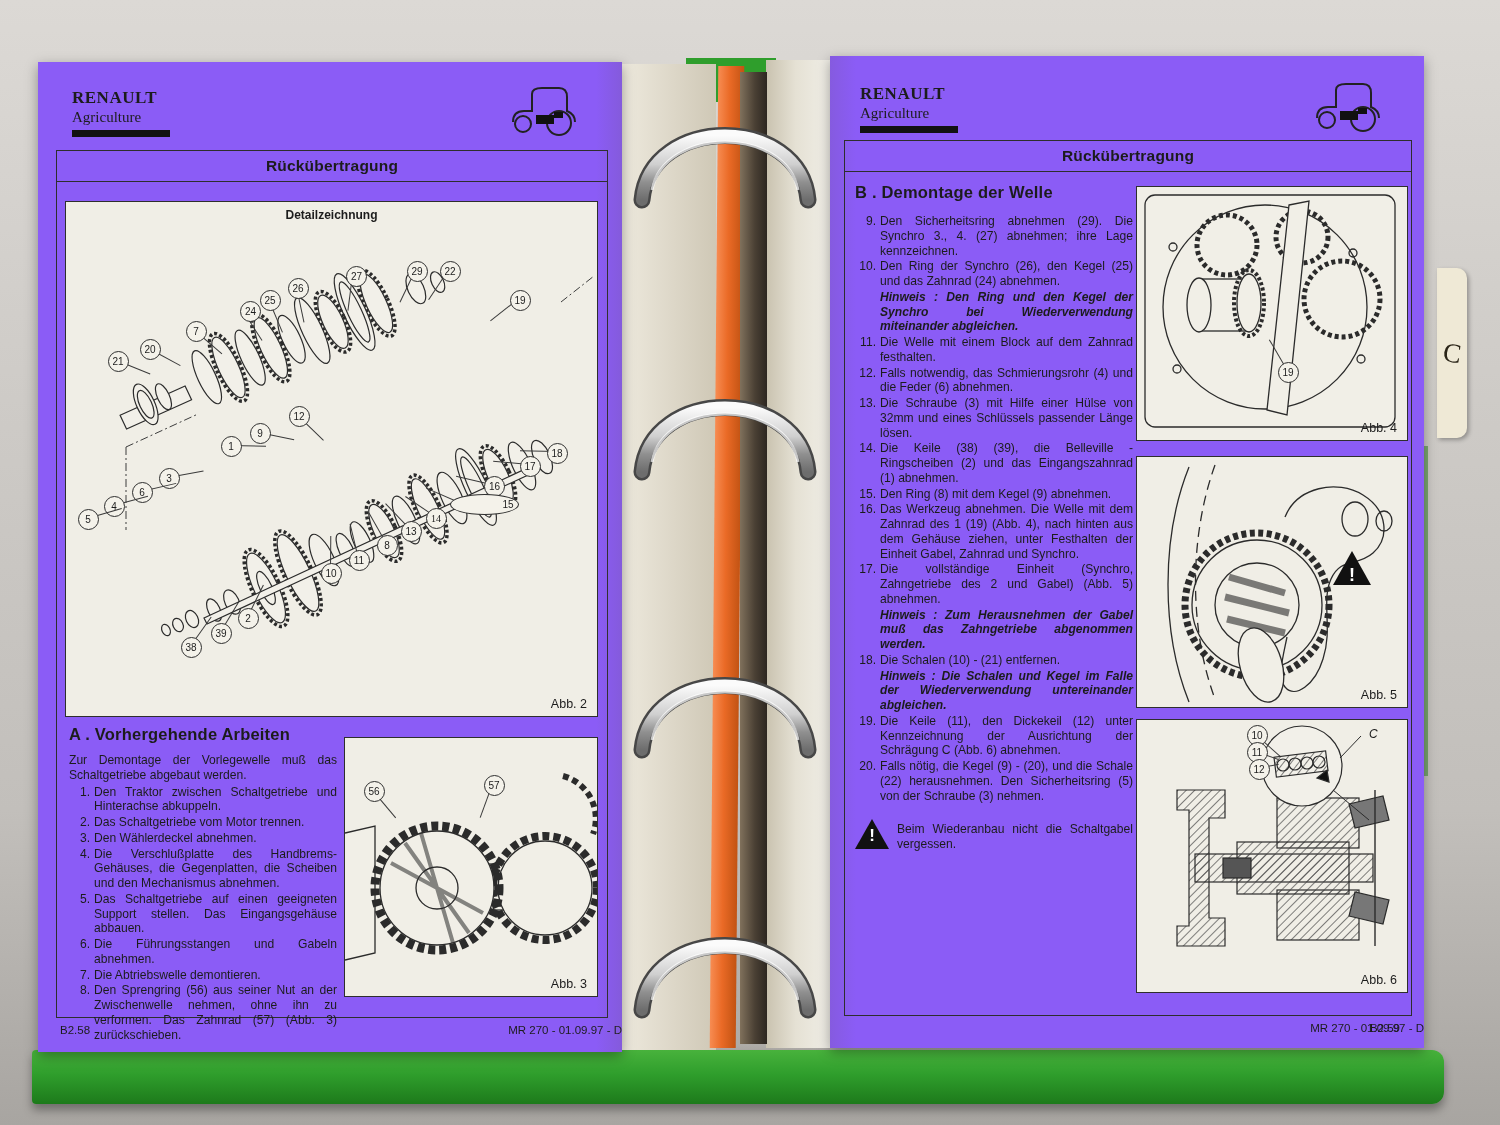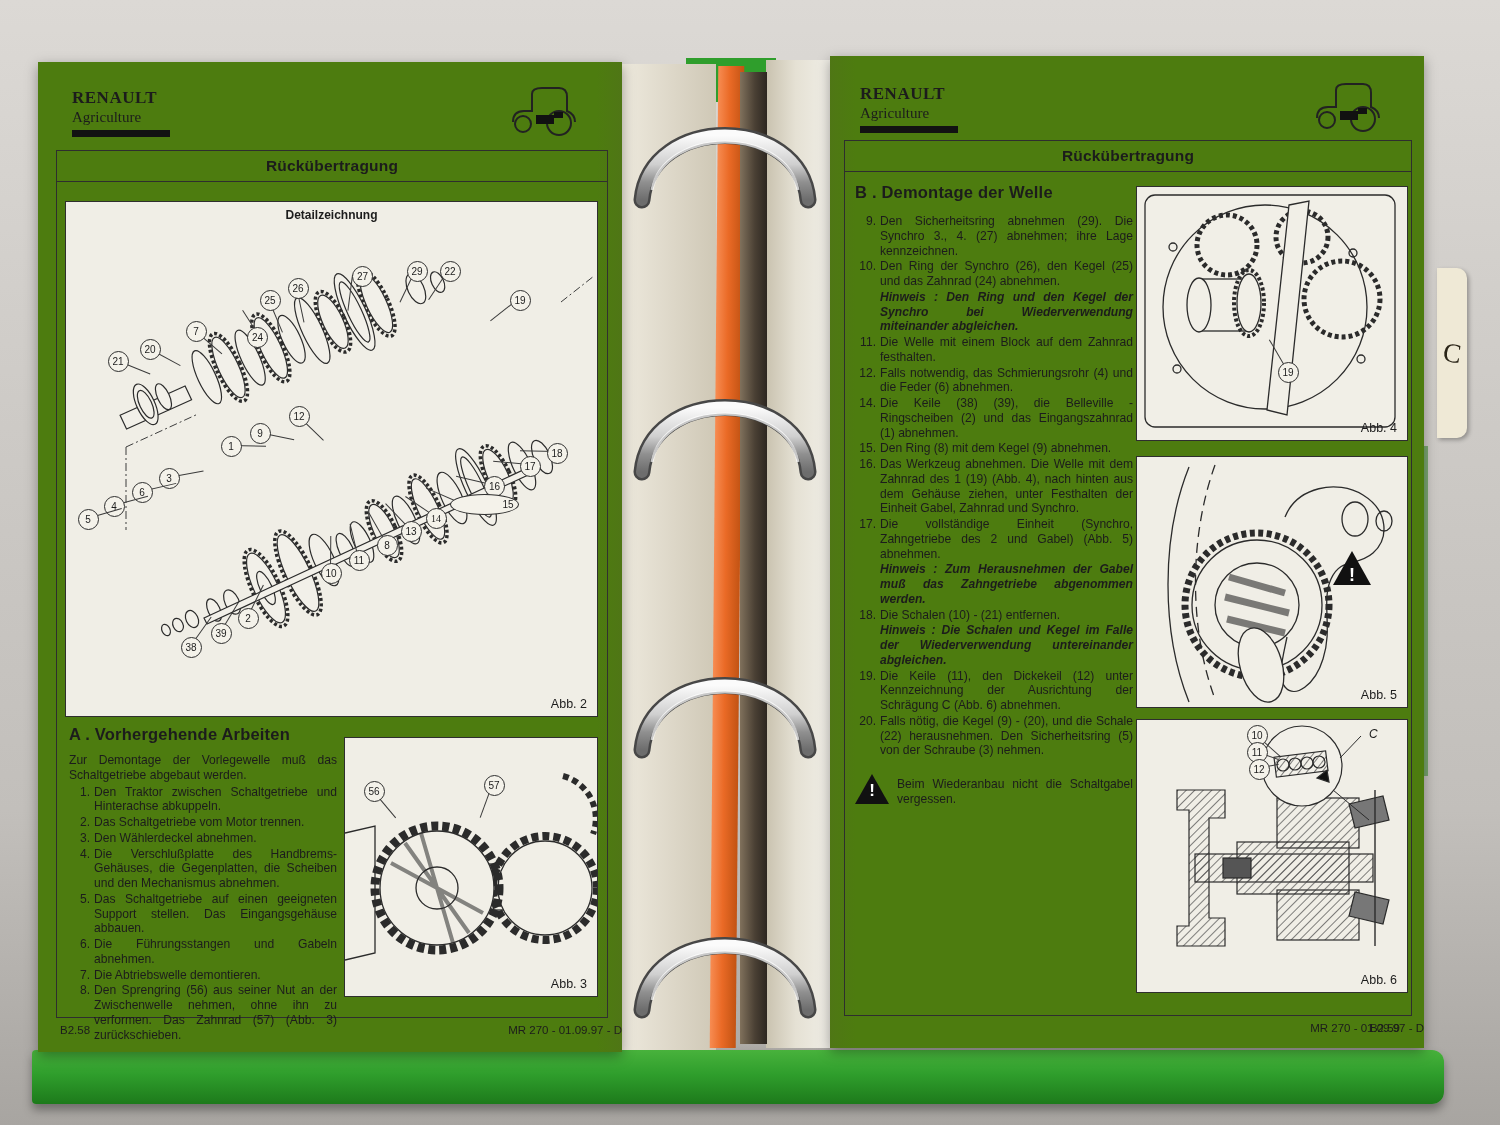--- a/index.html
+++ b/index.html
@@ -24,21 +24,21 @@
   .gutter-dark{left:740px;top:72px;width:27px;height:972px;
     background:linear-gradient(90deg,#80715c 0%,#4a4034 55%,#2d2721 100%);}
   .ring{left:618px;width:214px;height:112px;z-index:30;}
   .tab-c{left:1437px;top:268px;width:30px;height:170px;background:#efe9d6;
     border-radius:0 10px 10px 0;box-shadow:2px 2px 4px rgba(0,0,0,.3);
     display:flex;align-items:center;justify-content:center;}
   .tab-c span{font:400 27px "Liberation Serif",serif;color:#2a2417;transform:rotate(8deg);}
   .green-edge-right{left:1424px;top:446px;width:4px;height:330px;background:#4f9444;opacity:.65;}
 
   
-  .page{background:#4d7c0f;box-shadow:0 4px 12px rgba(0,0,0,.35);z-index:10;}
+  .page{background:#8b5cf6;box-shadow:0 4px 12px rgba(0,0,0,.35);z-index:10;}
   .page-left{left:38px;top:62px;width:584px;height:990px;}
   .page-right{left:830px;top:56px;width:594px;height:992px;}
   .page-left::after{content:"";position:absolute;right:0;top:0;bottom:0;width:26px;
     background:linear-gradient(90deg,rgba(0,0,0,0),rgba(90,80,60,.14));}
   .page-right::before{content:"";position:absolute;left:0;top:0;bottom:0;width:26px;
     background:linear-gradient(270deg,rgba(0,0,0,0),rgba(90,80,60,.12));}
 
   .brand{position:absolute;line-height:1;}
   .brand .r{font:700 17px "Liberation Serif",serif;letter-spacing:.5px;}
   .brand .a{font:400 15px "Liberation Serif",serif;margin-top:1px;}
@@ -201,27 +201,27 @@
       </svg>
       <div class="fig-caption">Detailzeichnung</div>
       <div class="callout-layer">
           <div class="leader" style="left: 51px; top: 158px; width: 36px; transform: rotate(0.386133rad);"></div>
           <div class="callout" style="left: 41.5px; top: 148.5px;">21</div>
           <div class="leader" style="left: 83px; top: 146px; width: 36px; transform: rotate(0.498191rad);"></div>
           <div class="callout" style="left: 73.5px; top: 136.5px;">20</div>
           <div class="leader" style="left: 129px; top: 128px; width: 36px; transform: rotate(0.71044rad);"></div>
           <div class="callout" style="left: 119.5px; top: 118.5px;">7</div>
           <div class="leader" style="left: 177px; top: 108px; width: 36px; transform: rotate(0.999828rad);"></div>
-          <div class="callout" style="left: 181px; top: 98.5px; margin-top: 26px;">24</div>
+          <div class="callout" style="left: 174px; top: 98.5px;">24</div>
           <div class="leader" style="left: 203px; top: 97px; width: 36px; transform: rotate(1.17409rad);"></div>
           <div class="callout" style="left: 193.5px; top: 87.5px;">25</div>
           <div class="leader" style="left: 231px; top: 85px; width: 36px; transform: rotate(1.36141rad);"></div>
           <div class="callout" style="left: 221.5px; top: 75.5px;">26</div>
           <div class="leader" style="left: 287px; top: 73px; width: 36px; transform: rotate(1.69801rad);"></div>
-          <div class="callout" style="left: 286px; top: 63.5px; text-align: right;">27</div>
+          <div class="callout" style="left: 280px; top: 63.5px; text-align: right;">27</div>
           <div class="leader" style="left: 350px; top: 68px; width: 36px; transform: rotate(2.0185rad);"></div>
           <div class="callout" style="left: 340.5px; top: 58.5px;">29</div>
           <div class="leader" style="left: 383px; top: 68px; width: 36px; transform: rotate(2.1588rad);"></div>
           <div class="callout" style="left: 373.5px; top: 58.5px;">22</div>
           <div class="leader" style="left: 453px; top: 97px; width: 36px; transform: rotate(2.47468rad);"></div>
           <div class="callout" style="left: 443.5px; top: 87.5px;">19</div>
           <div class="leader" style="left: 232px; top: 213px; width: 36px; transform: rotate(0.770015rad);"></div>
           <div class="callout" style="left: 222.5px; top: 203.5px;">12</div>
           <div class="leader" style="left: 193px; top: 230px; width: 36px; transform: rotate(0.205395rad);"></div>
           <div class="callout" style="left: 183.5px; top: 220.5px;">9</div>
@@ -367,20 +367,24 @@
           <div class="note"><span class="txt">Hinweis : Den Ring und den Kegel der Synchro bei Wiederverwendung miteinander abgleichen.</span></div>
           <div class="step">
             <span class="num">11.</span>
             <span class="txt">Die Welle mit einem Block auf dem Zahnrad festhalten.</span>
           </div>
           <div class="step">
             <span class="num">12.</span>
             <span class="txt">Falls notwendig, das Schmierungsrohr (4) und die Feder (6) abnehmen.</span>
           </div>
           <div class="step">
+            <span class="num">13.</span>
+            <span class="txt">Die Schraube (3) mit Hilfe einer Hülse von 32mm und eines Schlüssels passender Länge lösen.</span>
+          </div>
+          <div class="step">
             <span class="num">14.</span>
             <span class="txt">Die Keile (38) (39), die Belleville - Ringscheiben (2) und das Eingangszahnrad (1) abnehmen.</span>
           </div>
           <div class="step">
             <span class="num">15.</span>
             <span class="txt">Den Ring (8) mit dem Kegel (9) abnehmen.</span>
           </div>
           <div class="step">
             <span class="num">16.</span>
             <span class="txt">Das Werkzeug abnehmen. Die Welle mit dem Zahnrad des 1 (19) (Abb. 4), nach hinten aus dem Gehäuse ziehen, unter Festhalten der Einheit Gabel, Zahnrad und Synchro.</span>

